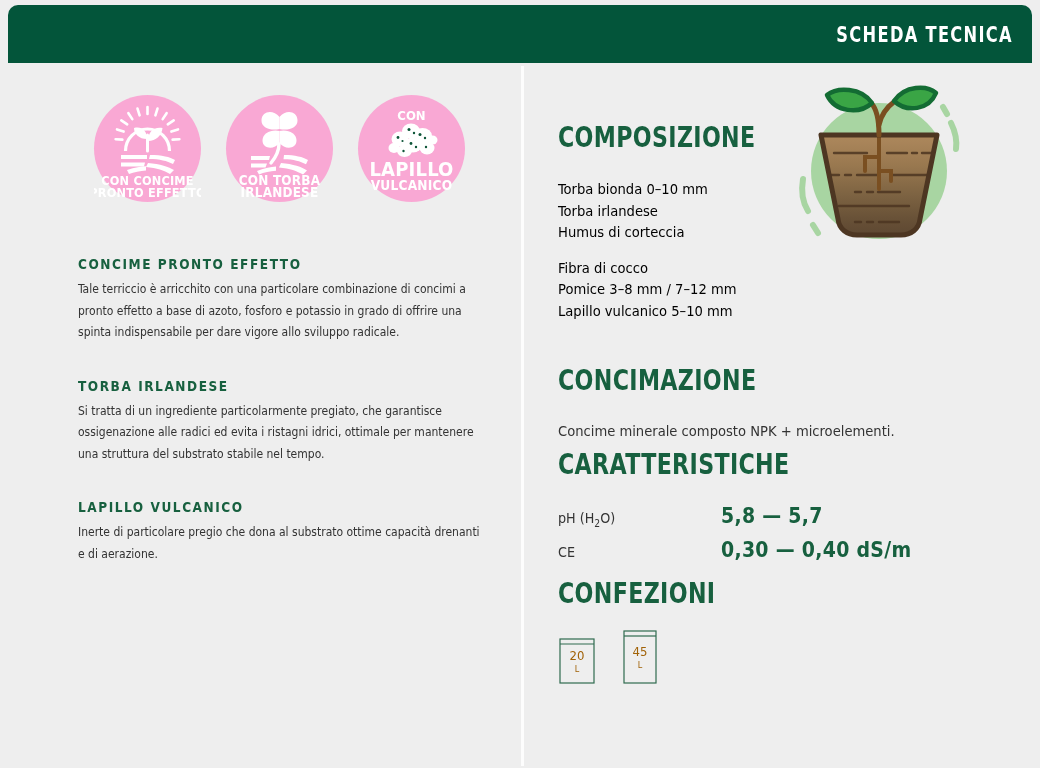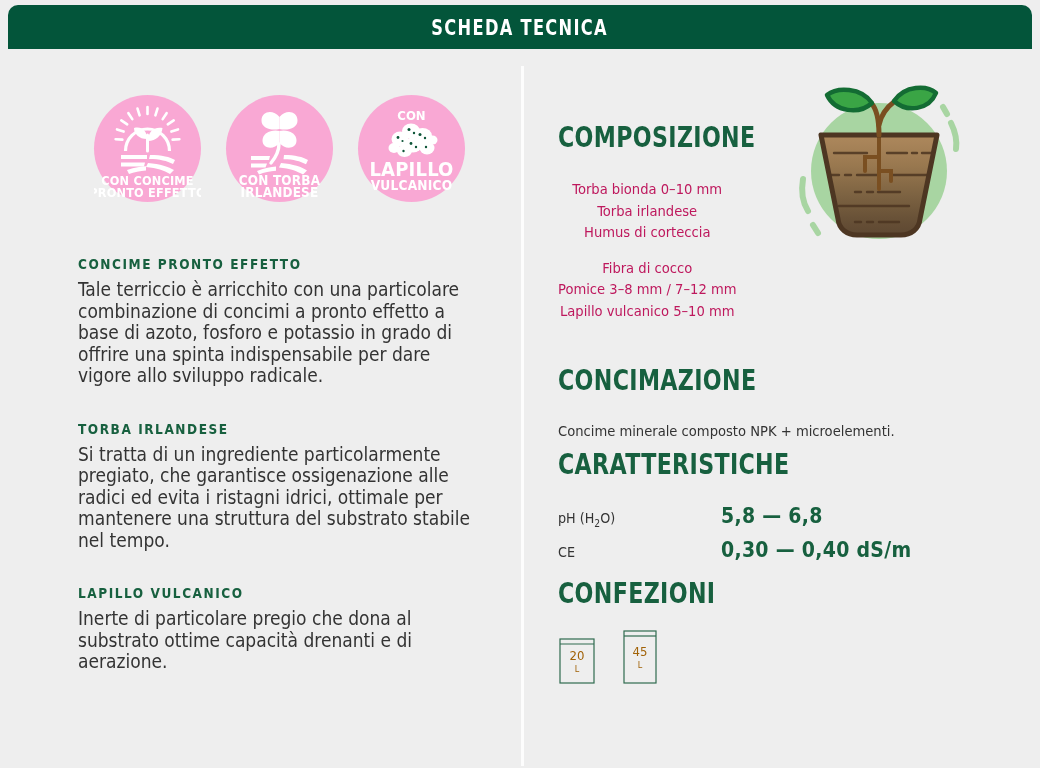--- a/index.html
+++ b/index.html
@@ -6,24 +6,24 @@
   html, body { margin:0; padding:0; }
   body {
     width:1040px; height:768px;
     background:#eeeeee;
     font-family:"Liberation Sans", sans-serif;
     overflow:hidden;
     position:relative;
   }
   
   .header-bar{
-    position:absolute; left:8px; top:5px; width:1024px; height:44px;
+    position:absolute; left:8px; top:5px; width:1024px; height:58px;
     background:#03553a;
     border-radius:10px 10px 0 0;
-    display:flex; align-items:center; justify-content:center;
+    display:flex; align-items:center; justify-content:flex-end;
   }
   .header-title{
     color:#ffffff;
     font-family:"Liberation Sans Narrow","DejaVu Sans Condensed","Liberation Sans",sans-serif;
     font-weight:bold;
     font-size:22px;
     letter-spacing:1.6px;
     transform:scaleX(.82);
     text-transform:uppercase;
   }
@@ -53,36 +53,36 @@
     color:#17603f;
     font-family:"Liberation Sans Narrow","DejaVu Sans Condensed","Liberation Sans",sans-serif;
     font-weight:bold; font-size:13.5px;
     letter-spacing:1.55px;
     text-transform:uppercase;
     margin-bottom:7px;
   }
   .blk-body{
     color:#333333;
     font-family:"Liberation Sans Narrow","DejaVu Sans Condensed","Liberation Sans",sans-serif;
-    font-size:19px; line-height:21.5px;
+    font-size:12px; line-height:21.5px;
   }
   
   .sec-title{
     color:#17603f;
     font-family:"Liberation Sans Narrow","DejaVu Sans Condensed","Liberation Sans",sans-serif;
     font-weight:bold; font-size:29px; letter-spacing:.4px;
     transform:scaleX(.85); transform-origin:left center;
     text-transform:uppercase;
     white-space:nowrap;
   }
   .r-pad{ position:absolute; left:34px; }
   .comp-list{
-    color:#be185d;
-    font-family:"Liberation Sans Narrow","DejaVu Sans Condensed","Liberation Sans",sans-serif;
-    font-size:14.6px; line-height:21.5px;text-align:center;
+    color:#000000;
+    font-family:"Liberation Sans Narrow","DejaVu Sans Condensed","Liberation Sans",sans-serif;
+    font-size:14.6px; line-height:21.5px;
   }
   .comp-gap{ height:14px; }
   .conc-body{
     color:#333333;
     font-family:"Liberation Sans Narrow","DejaVu Sans Condensed","Liberation Sans",sans-serif;
     font-size:14.6px; line-height:21px;
   }
   .char-table{ border-collapse:collapse; }
   .char-table td{ padding:0; vertical-align:baseline; }
   .char-key{
@@ -322,21 +322,21 @@
   <div class="r-pad" style="top:381px;">
     <div class="sec-title">CARATTERISTICHE</div>
   </div>
 
   <div class="r-pad conc-body" style="top:354px;">Concime minerale composto NPK + microelementi.</div>
   <div class="r-pad" style="top:437px;">
     <table class="char-table">
       <tbody>
           <tr>
         <td class="char-key"><span>pH (H</span><sub>2</sub><span>O)</span></td>
-        <td class="char-val">5,8 — 6,8</td>
+        <td class="char-val">5,8 — 5,7</td>
       </tr>
       <tr>
         <td class="char-key"><span>CE</span><span></span></td>
         <td class="char-val">0,30 — 0,40 dS/m</td>
       </tr>
     </tbody>
       </table>
   </div>
 
   <div class="r-pad" style="top:510px;">

